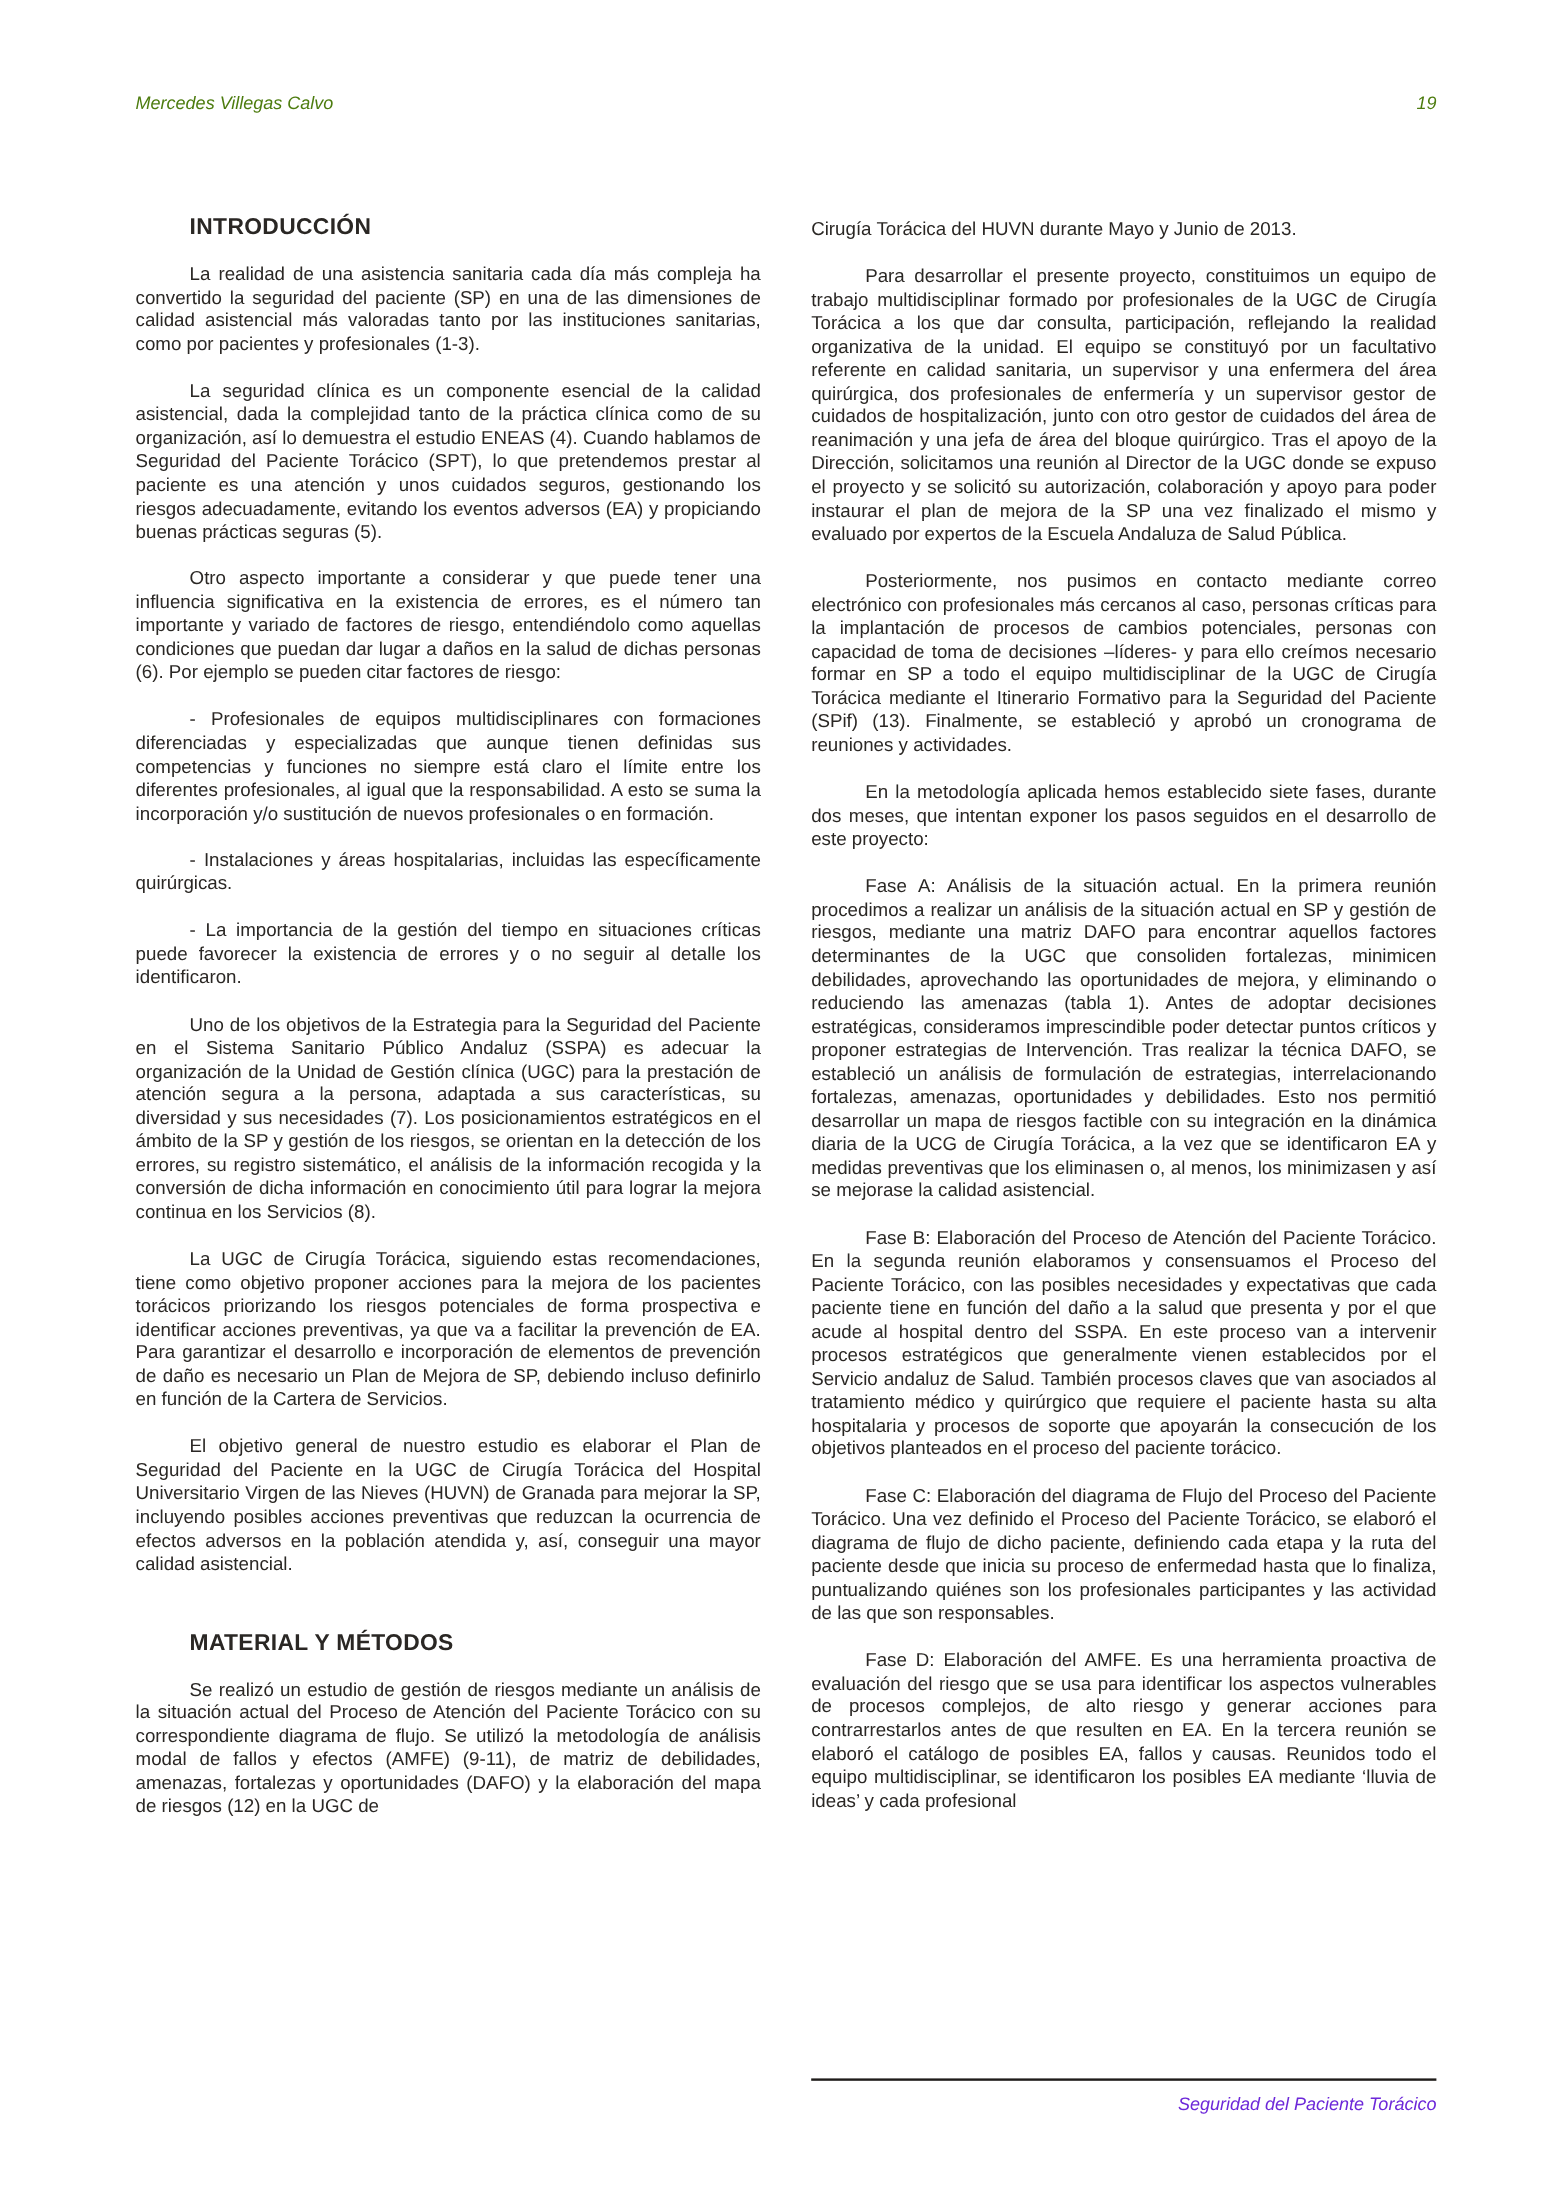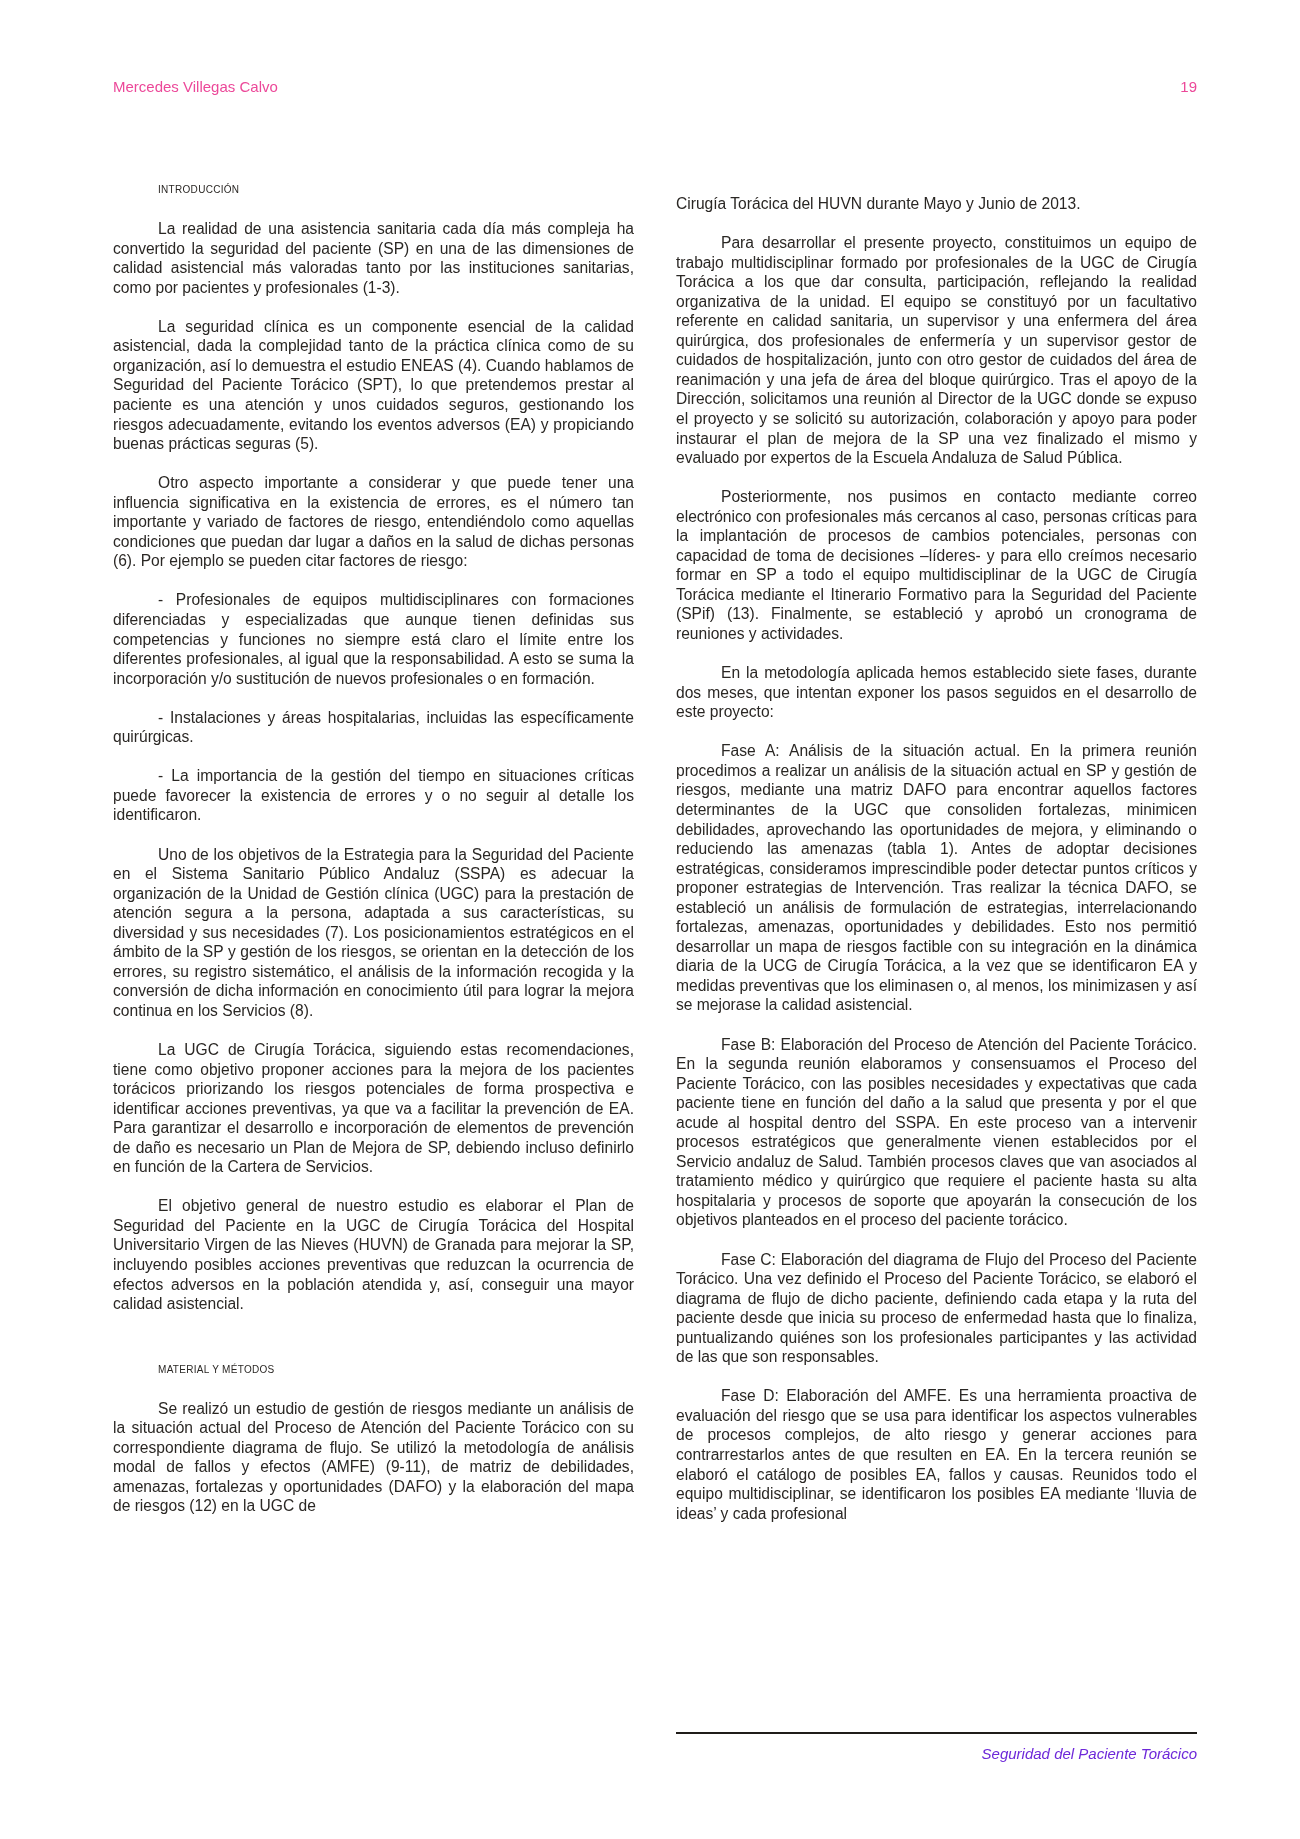--- a/index.html
+++ b/index.html
@@ -4,30 +4,30 @@
   <style>
     html, body { margin: 0; padding: 0; background: #ffffff; }
     body {
       width: 1300px; height: 1839px; position: relative; overflow: hidden;
       font-family: "Liberation Sans", "DejaVu Sans", sans-serif;
       color: #2a2724;
     }
     .running-head {
       position: absolute; top: 78px; left: 113px; width: 1084px;
       display: flex; justify-content: space-between; align-items: center;
-      font-size: 15px; color: #ec4899;
+      font-style: italic; font-size: 15px; color: #4d7c0f;
     }
     .column {
       position: absolute; top: 180px; width: 521px;
       font-size: 15.6px; line-height: 19.55px;
     }
     .col-left { left: 113px; }
-    .col-right { left: 676px; top: 194px; }
+    .col-right { left: 676px; top: 182px; }
     .section-heading {
-      font-weight: normal; font-size: 10px; letter-spacing: 0.3px;
+      font-weight: bold; font-size: 19px; letter-spacing: 0.3px;
       margin: 0 0 19.5px 0; padding-left: 45px; height: 19.55px;
     }
     .section-heading.spaced { margin-top: 46px; }
     p.para {
       margin: 0 0 19.55px 0; text-align: justify; text-indent: 45px;
       hyphens: none;
     }
     p.para.noindent { text-indent: 0; }
     .footer-rule {
       position: absolute; left: 676px; top: 1732px; width: 521px; height: 0;

